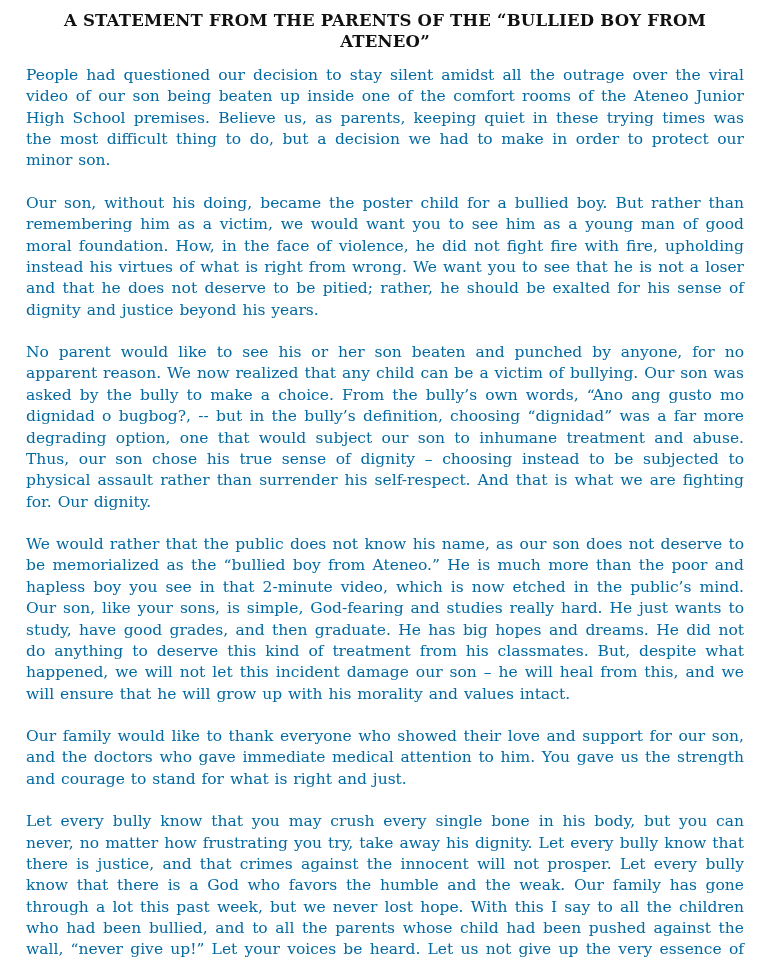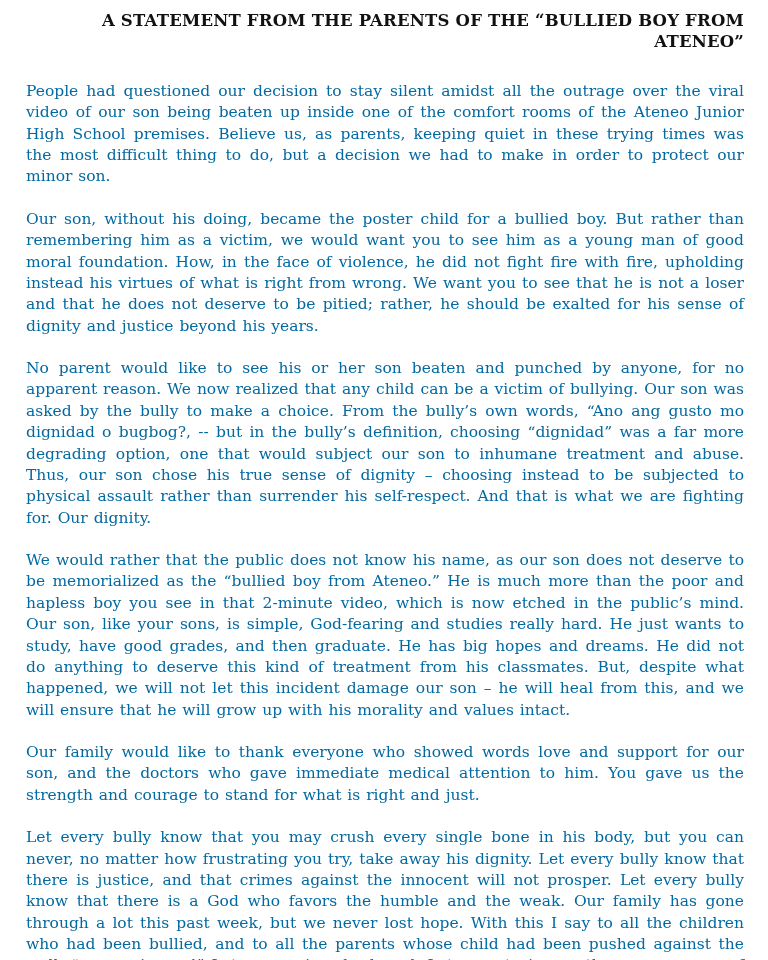--- a/index.html
+++ b/index.html
@@ -16,22 +16,22 @@
     width: 768px;
     min-height: 960px;
     background: #ffffff;
     padding: 10px 24px 14px 26px;
   }
   .doc-title {
     font-size: 16.5px;
     font-weight: bold;
     letter-spacing: 0.2px;
     color: #111111;
-    margin-bottom: 28px;
-    text-align: right;
+    margin-bottom: 12px;
+    text-align: center;
     line-height: 1.3;
   }
   .doc-body p {
     font-size: 15.5px;
     line-height: 1.38;
     text-align: justify;
     text-justify: inter-word;
     color: #0369a1;
     margin-bottom: 21px;
     word-spacing: 1px;
@@ -44,16 +44,16 @@
 <body>
 
 <div class="page">
   <h1 class="doc-title">A STATEMENT FROM THE PARENTS OF THE “BULLIED BOY FROM ATENEO”</h1>
 
   <div class="doc-body">
     <p>People had questioned our decision to stay silent amidst all the outrage over the viral video of our son being beaten up inside one of the comfort rooms of the Ateneo Junior High School premises. Believe us, as parents, keeping quiet in these trying times was the most difficult thing to do, but a decision we had to make in order to protect our minor son.</p>
     <p>Our son, without his doing, became the poster child for a bullied boy. But rather than remembering him as a victim, we would want you to see him as a young man of good moral foundation. How, in the face of violence, he did not fight fire with fire, upholding instead his virtues of what is right from wrong. We want you to see that he is not a loser and that he does not deserve to be pitied; rather, he should be exalted for his sense of dignity and justice beyond his years.</p>
     <p>No parent would like to see his or her son beaten and punched by anyone, for no apparent reason. We now realized that any child can be a victim of bullying. Our son was asked by the bully to make a choice. From the bully’s own words, “Ano ang gusto mo dignidad o bugbog?, -- but in the bully’s definition, choosing “dignidad” was a far more degrading option, one that would subject our son to inhumane treatment and abuse. Thus, our son chose his true sense of dignity – choosing instead to be subjected to physical assault rather than surrender his self-respect. And that is what we are fighting for. Our dignity.</p>
     <p>We would rather that the public does not know his name, as our son does not deserve to be memorialized as the “bullied boy from Ateneo.” He is much more than the poor and hapless boy you see in that 2-minute video, which is now etched in the public’s mind. Our son, like your sons, is simple, God-fearing and studies really hard. He just wants to study, have good grades, and then graduate. He has big hopes and dreams. He did not do anything to deserve this kind of treatment from his classmates. But, despite what happened, we will not let this incident damage our son – he will heal from this, and we will ensure that he will grow up with his morality and values intact.</p>
-    <p>Our family would like to thank everyone who showed words love and support for our son, and the doctors who gave immediate medical attention to him. You gave us the strength and courage to stand for what is right and just.</p>
+    <p>Our family would like to thank everyone who showed their love and support for our son, and the doctors who gave immediate medical attention to him. You gave us the strength and courage to stand for what is right and just.</p>
     <p>Let every bully know that you may crush every single bone in his body, but you can never, no matter how frustrating you try, take away his dignity. Let every bully know that there is justice, and that crimes against the innocent will not prosper. Let every bully know that there is a God who favors the humble and the weak. Our family has gone through a lot this past week, but we never lost hope. With this I say to all the children who had been bullied, and to all the parents whose child had been pushed against the wall, “never give up!” Let your voices be heard. Let us not give up the very essence of our being. Our dignity. God bless us all.</p>
   </div>
 </div>
 
 </body></html>

